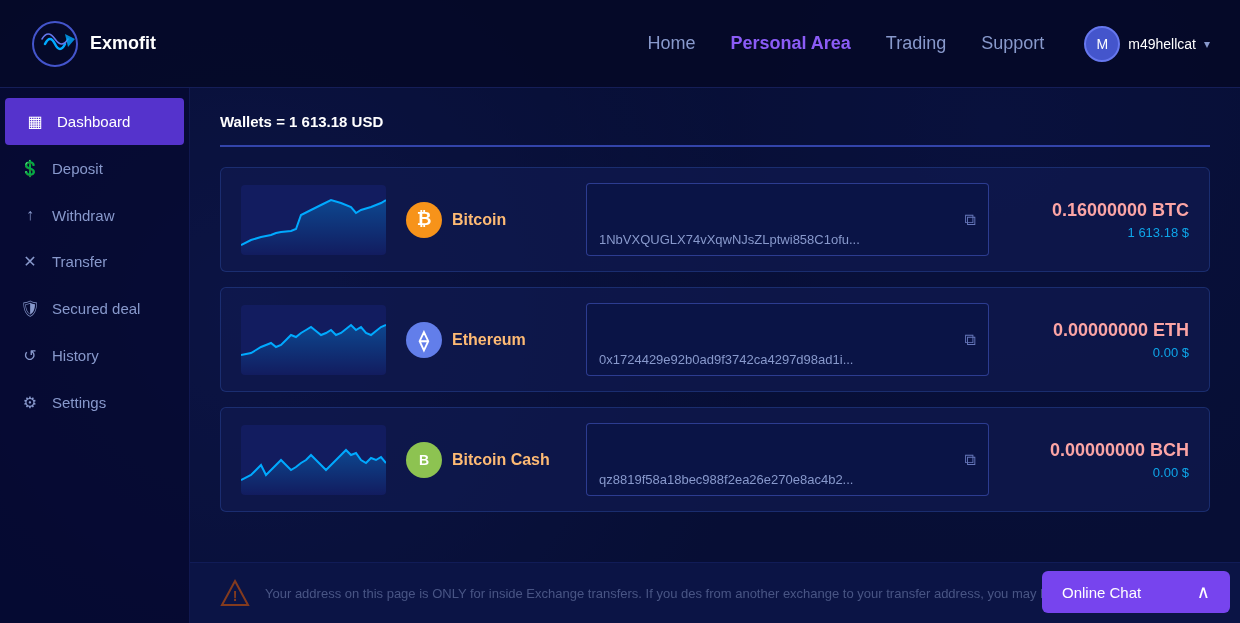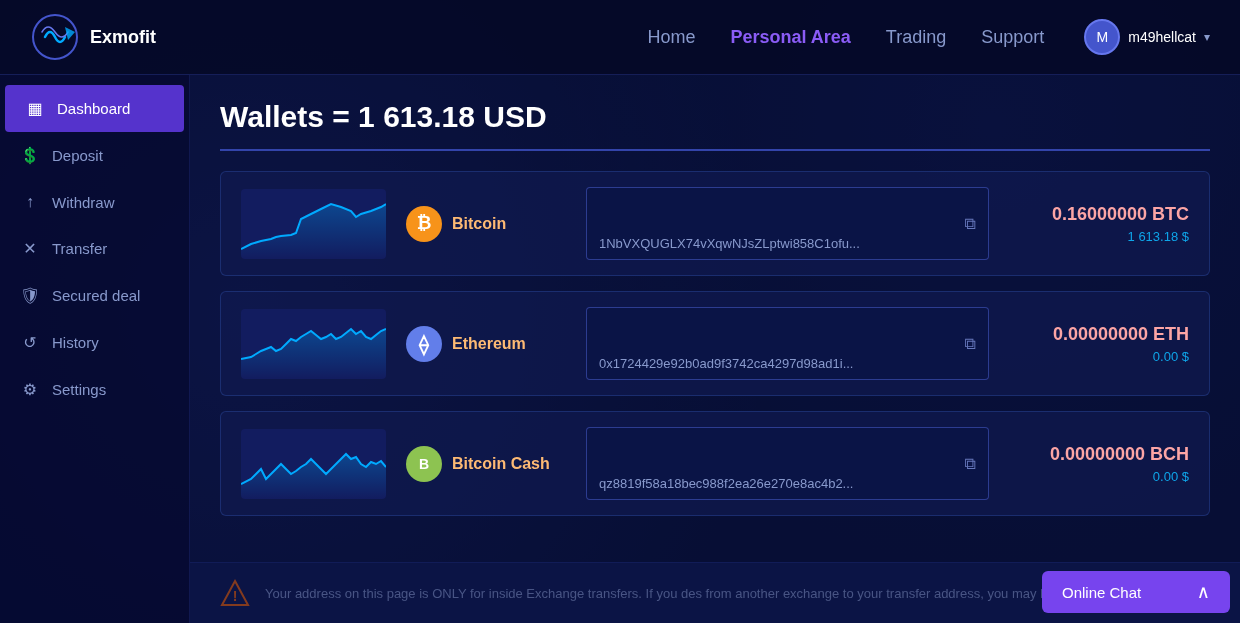--- a/index.html
+++ b/index.html
@@ -23,21 +23,21 @@
       z-index: 0;
     }
 
     
     .navbar {
       position: relative;
       z-index: 10;
       display: flex;
       align-items: center;
       padding: 0 30px;
-      height: 75px;
+      height: 88px;
       background: rgba(5,10,40,0.95);
       border-bottom: 1px solid rgba(60,80,200,0.3);
     }
 
     .navbar-brand {
       display: flex;
       align-items: center;
       gap: 10px;
       margin-right: auto;
     }
@@ -145,21 +145,21 @@
 
     
     .main-content {
       flex: 1;
       padding: 25px 30px;
       overflow-y: auto;
       background: rgba(8,15,60,0.5);
     }
 
     .page-title {
-      font-size: 30px;
+      font-size: 15px;
       font-weight: 700;
       color: #fff;
       margin-bottom: 20px;
       padding-bottom: 15px;
       border-bottom: 2px solid #3344aa;
     }
 
     
     .wallet-card {
       display: flex;

